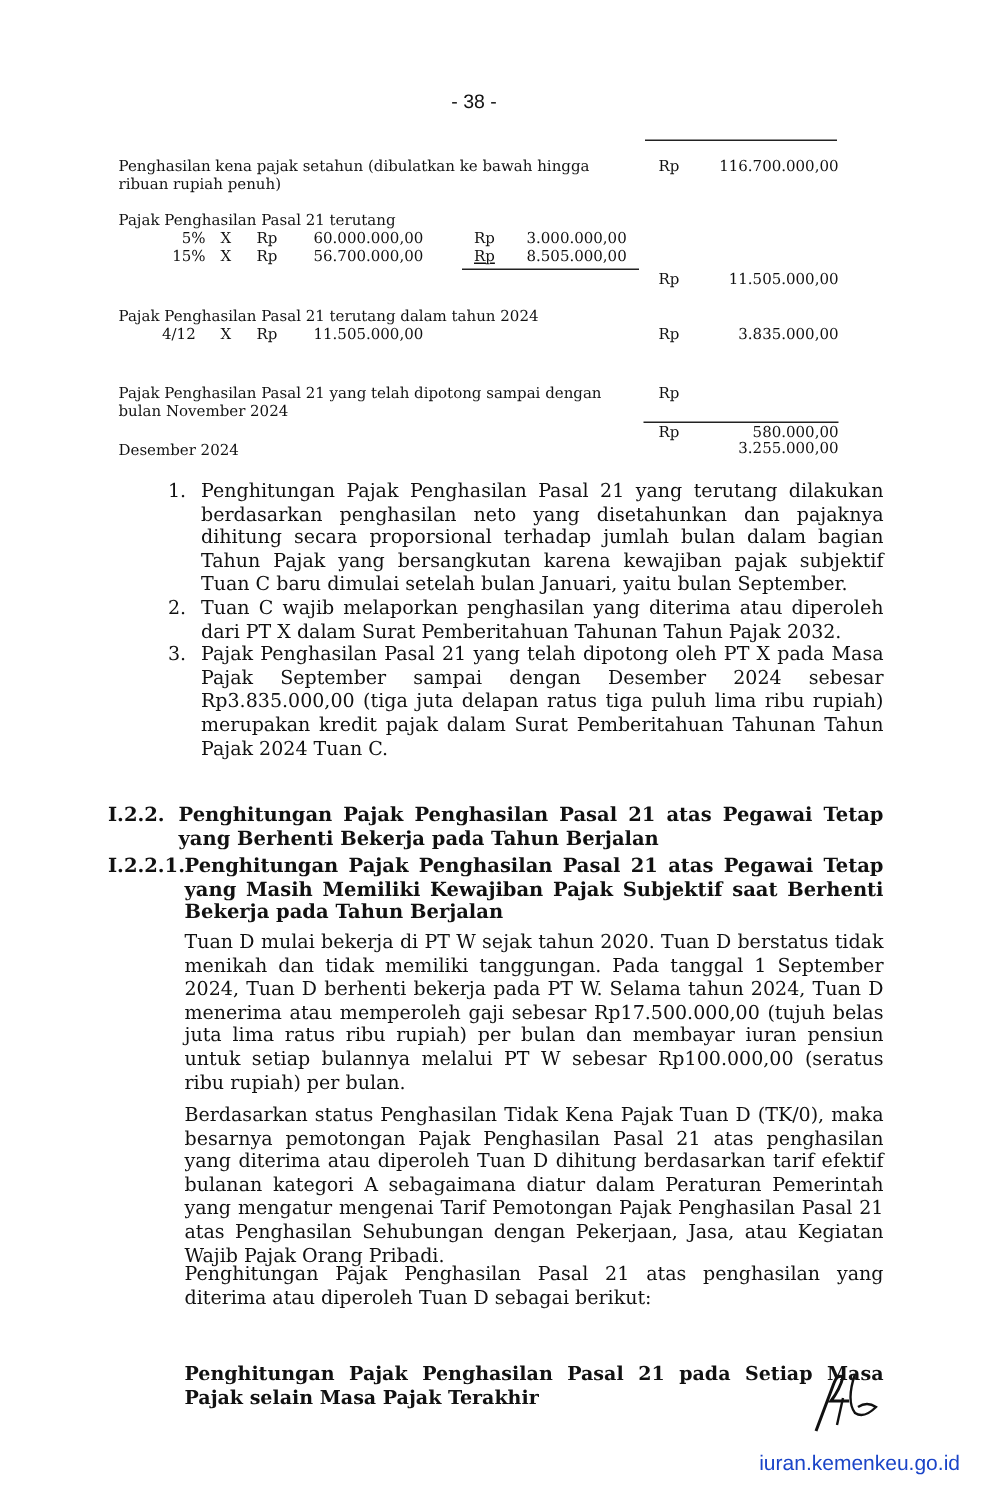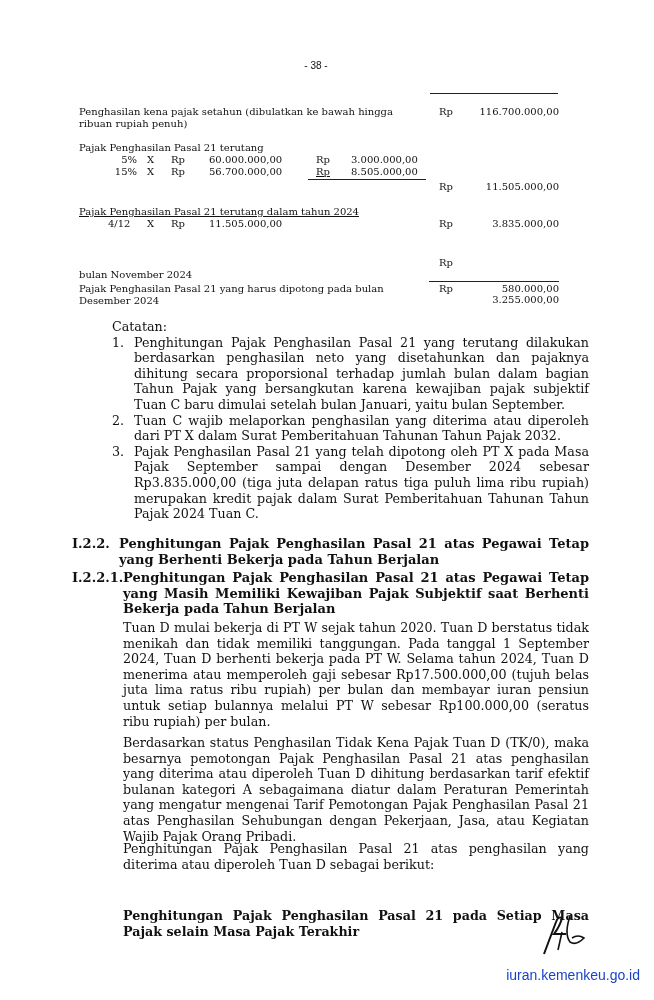--- a/index.html
+++ b/index.html
@@ -1,19 +1,19 @@
 <!DOCTYPE html>
 <html><head>
 <meta charset="utf-8">
 <style>
   html, body { margin: 0; padding: 0; background: #ffffff; }
   body { width: 654px; height: 1000px; position: relative; overflow: hidden;
          font-family: "DejaVu Serif", "Liberation Serif", serif; color: #111; }
   .page-num { position: absolute; top: 60px; left: 0; width: 632px; text-align: center;
-              font-family: "Liberation Sans", sans-serif; font-size: 10px; }
+              font-family: "Liberation Sans", sans-serif; font-size: 13px; }
   .calc { position: absolute; left: 79px; width: 480px; font-size: 10px; line-height: 12px; }
   .abs { position: absolute; white-space: nowrap; }
   .rp { position: absolute; left: 360px; }
   .amt { position: absolute; right: 0; text-align: right; }
   .hline { position: absolute; height: 1px; background: #222; }
   .notes { position: absolute; left: 112px; width: 477px; font-size: 12.7px; line-height: 15.6px; }
   .notes .title { margin: 0; }
   .notes ol { margin: 0; padding-left: 22px; list-style: none; }
   .notes li { position: relative; text-align: justify; }
   .notes li .num { position: absolute; left: -22px; }
@@ -56,41 +56,40 @@
     <div class="abs" style="top:60px; left:68px;">X</div>
     <div class="abs" style="top:60px; left:92px;">Rp</div>
     <div class="abs" style="top:60px; left:130px;">56.700.000,00</div>
     <div class="abs" style="top:60px; left:237px; text-decoration:underline;">Rp</div>
     <div class="abs" style="top:60px; left:272px;">8.505.000,00</div>
   </div>
   <div class="hline" style="top:73px; left:229px; width:118px;"></div>
   <div class="abs rp" style="top:75px;">Rp</div>
   <div class="abs amt" style="top:75px;">11.505.000,00</div>
 
-  <div class="abs" style="top:100px; left:0;text-decoration:underline;">Pajak Penghasilan Pasal 21 terutang dalam tahun 2024</div>
+  <div class="abs" style="top:100px; left:0;">Pajak Penghasilan Pasal 21 terutang dalam tahun 2024</div>
   <div class="abs" style="top:112px; left:29px;">4/12</div>
   <div class="abs" style="top:112px; left:68px;">X</div>
   <div class="abs" style="top:112px; left:92px;">Rp</div>
   <div class="abs" style="top:112px; left:130px;">11.505.000,00</div>
   <div class="abs rp" style="top:112px;">Rp</div>
   <div class="abs amt" style="top:112px;">3.835.000,00</div>
 
+  <div class="abs" style="top:151px; left:0;">Pajak Penghasilan Pasal 21 yang telah dipotong sampai dengan</div>
   <div class="abs" style="top:163px; left:0;">bulan November 2024</div>
   <div class="abs rp" style="top:151px;">Rp</div>
   <div class="abs amt" style="top:151px;margin-top:37px;">3.255.000,00</div>
   <div class="hline" style="top:175px; left:350px; width:130px;"></div>
 
-  <div class="abs" style="top:177px; left:0;">Pajak Penghasilan Pasal 21 yang harus dipotong pada bulan</div>
   <div class="abs" style="top:189px; left:0;">Desember 2024</div>
   <div class="abs rp" style="top:177px;">Rp</div>
   <div class="abs amt" style="top:177px;">580.000,00</div>
 </div>
 
 <div class="notes" style="top:319px;">
-  <p class="title">Catatan:</p>
   <ol>
     <li>
       <span class="num">1.</span>
       <span>Penghitungan Pajak Penghasilan Pasal 21 yang terutang dilakukan berdasarkan penghasilan neto yang disetahunkan dan pajaknya dihitung secara proporsional terhadap jumlah bulan dalam bagian Tahun Pajak yang bersangkutan karena kewajiban pajak subjektif Tuan C baru dimulai setelah bulan Januari, yaitu bulan September.</span>
     </li>
     <li>
       <span class="num">2.</span>
       <span>Tuan C wajib melaporkan penghasilan yang diterima atau diperoleh dari PT X dalam Surat Pemberitahuan Tahunan Tahun Pajak 2032.</span>
     </li>
     <li>

